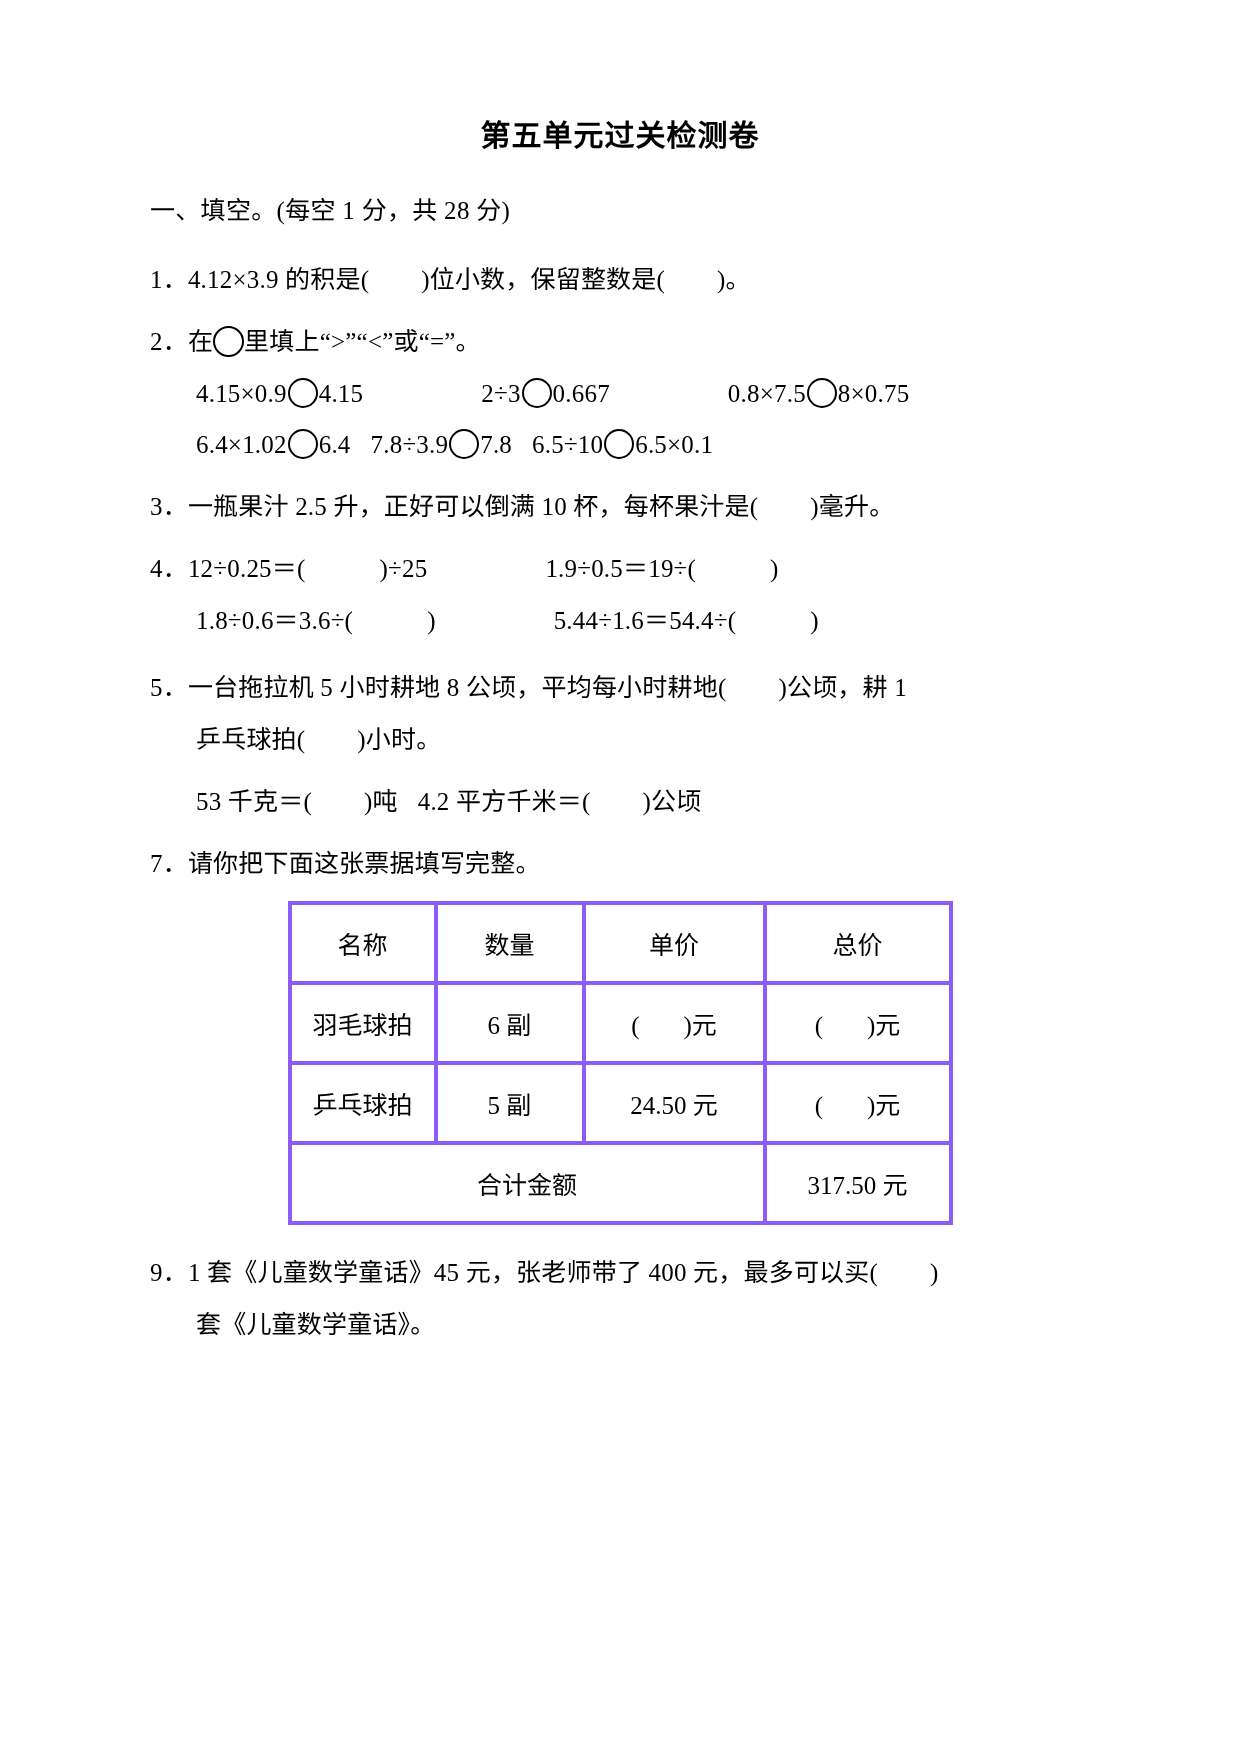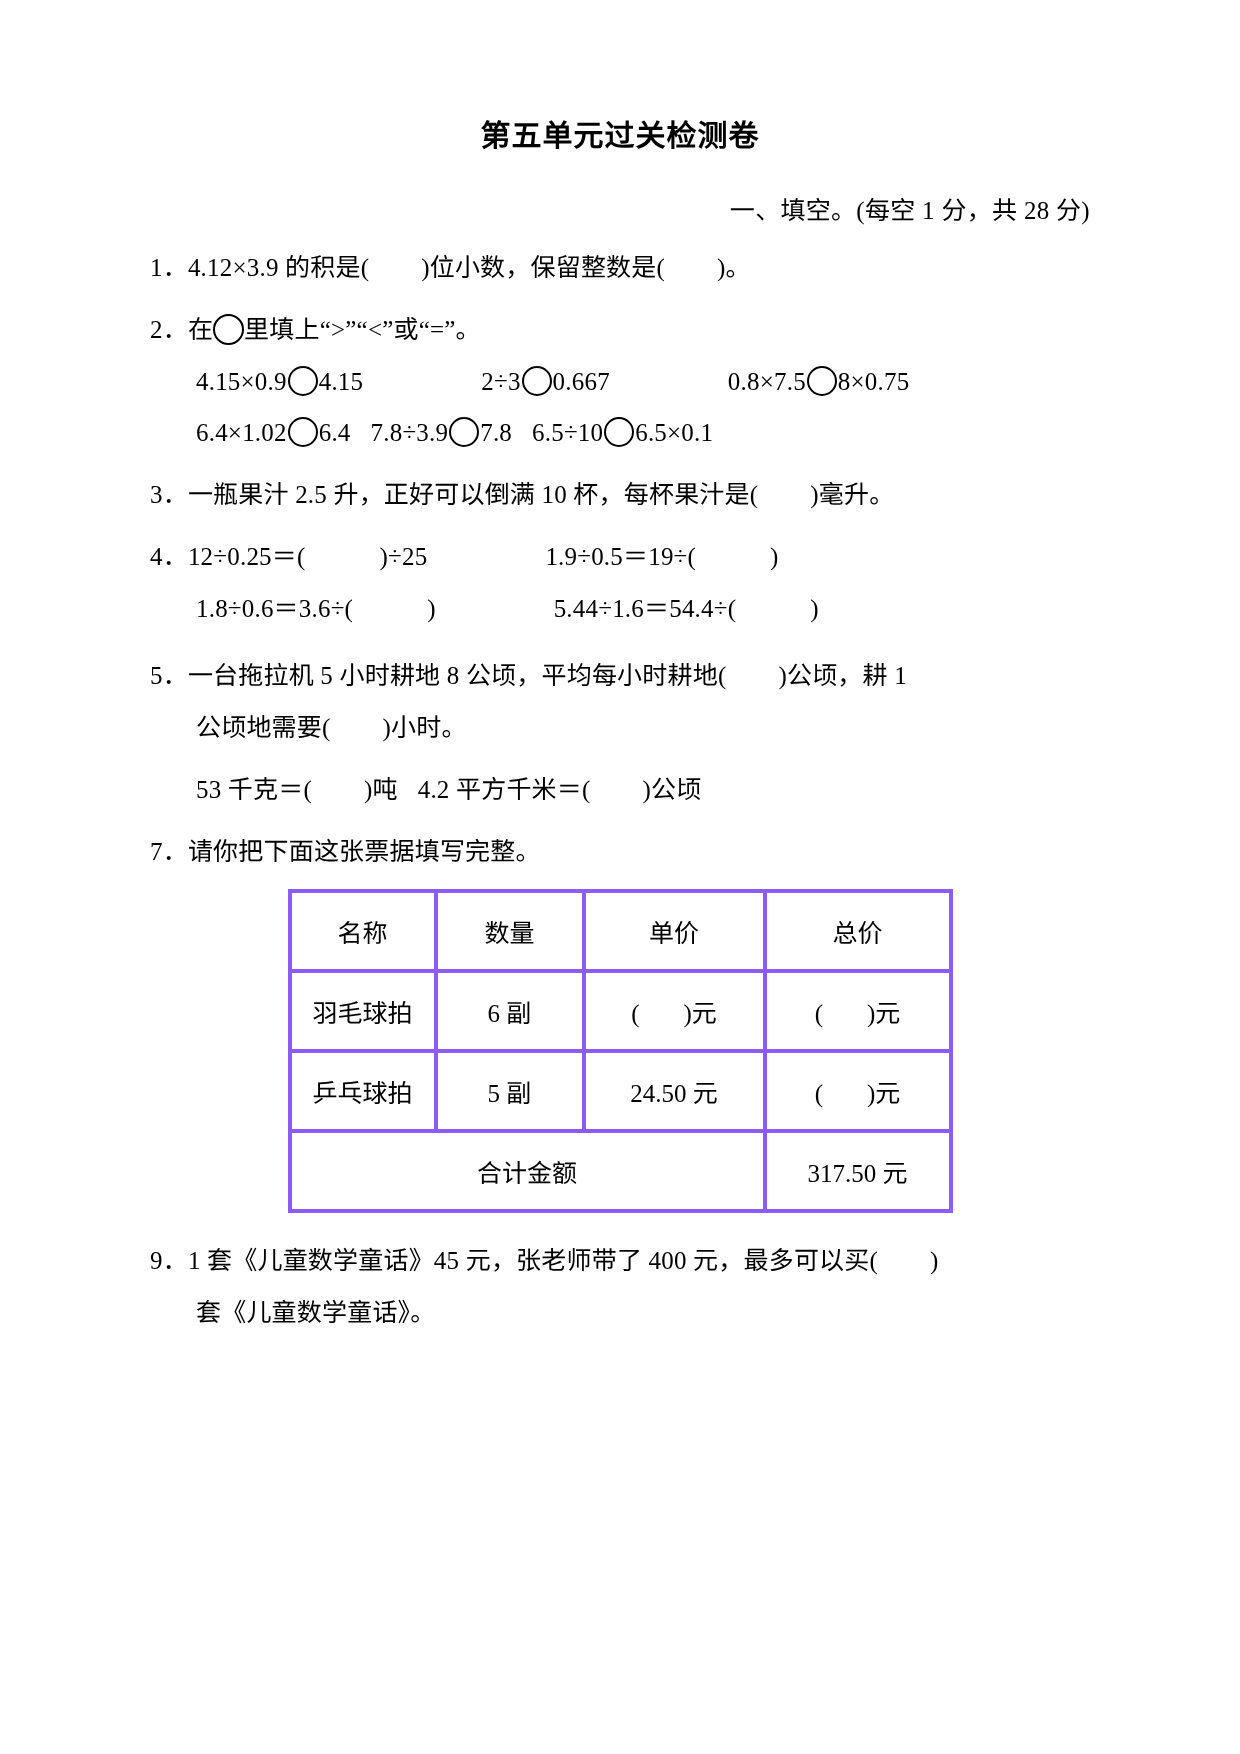--- a/index.html
+++ b/index.html
@@ -27,24 +27,23 @@
     text-align: center;
     font-family: "DejaVu Sans", "Liberation Sans", sans-serif;
     font-weight: bold;
     font-size: 30px;
     letter-spacing: 1px;
     margin: 0 0 40px 0;
     line-height: 1.2;
   }
   .section-head {
     font-size: 25px;
-    margin: 0 0 22px 0;
+    margin: 0 0 34px 0;
     line-height: 1.35;
     letter-spacing: 0.3px;
-    text-align: right;
   }
   .q {
     font-size: 25px;
     line-height: 1.45;
     margin: 0 0 26px 0;
     letter-spacing: 0.2px;
   }
   .q .num {
     display: inline;
   }
@@ -142,21 +141,21 @@
     <span class="num">3．</span><span>一瓶果汁 2.5 升，正好可以倒满 10 杯，每杯果汁是(</span><span class="blank"></span><span>)毫升。</span>
   </div>
 
   <div class="q">
     <span class="qline"><span class="num">4．</span><span>12÷0.25＝(</span><span class="blank-lg"></span><span>)÷25</span><span class="gap-xl"></span><span>1.9÷0.5＝19÷(</span><span class="blank-lg"></span><span>)</span></span>
     <span class="qline indent" style="margin-top:16px;"><span>1.8÷0.6＝3.6÷(</span><span class="blank-lg"></span><span>)</span><span class="gap-xl"></span><span>5.44÷1.6＝54.4÷(</span><span class="blank-lg"></span><span>)</span></span>
   </div>
 
   <div class="q" style="margin-top:30px;">
     <span class="qline"><span class="num">5．</span><span>一台拖拉机 5 小时耕地 8 公顷，平均每小时耕地(</span><span class="blank"></span><span>)公顷，耕 1</span></span>
-    <span class="qline indent" style="margin-top:16px;"><span>公顷地需要(</span><span class="blank"></span><span>)小时。</span></span>
+    <span class="qline indent" style="margin-top:16px;"><span>乒乓球拍(</span><span class="blank"></span><span>)小时。</span></span>
   </div>
 
   <div class="q">
     <span class="qline indent" style="margin-top:16px;"><span>53 千克＝(</span><span class="blank"></span><span>)吨</span><span class="gap-sm"></span><span>4.2 平方千米＝(</span><span class="blank"></span><span>)公顷</span></span>
   </div>
 
   <div class="q" style="margin-bottom:8px;">
     <span class="num">7．</span><span>请你把下面这张票据填写完整。</span>
   </div>
 

